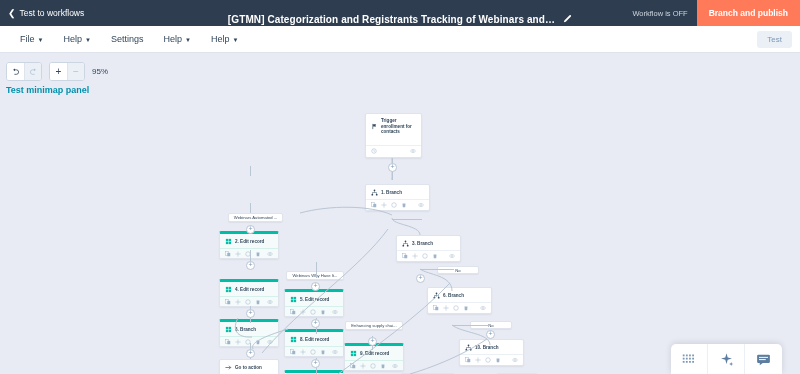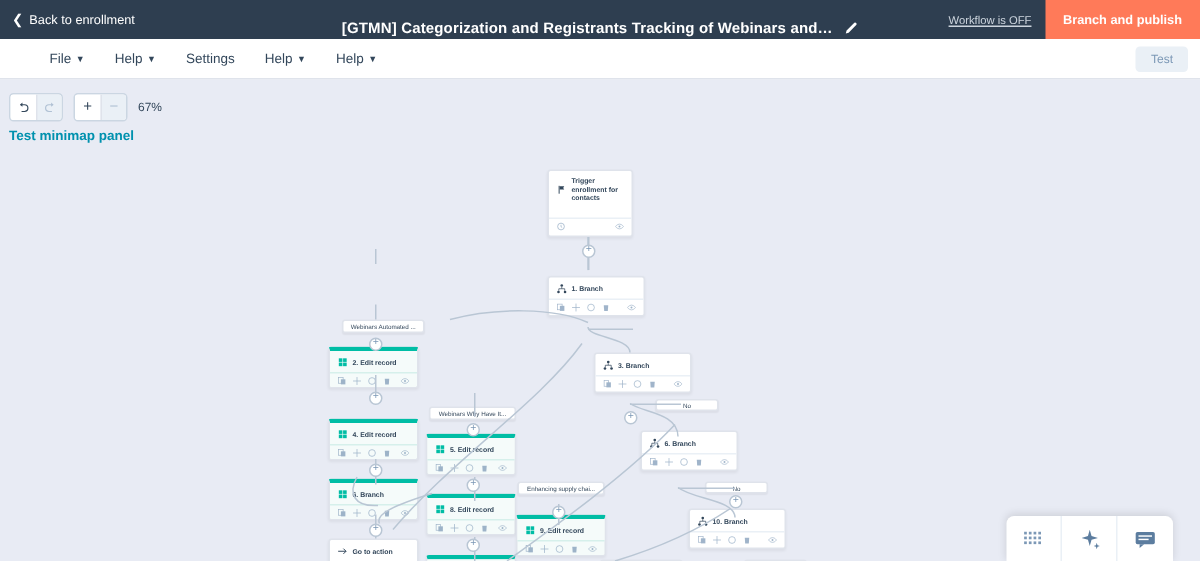--- a/index.html
+++ b/index.html
@@ -27,32 +27,32 @@
     position: absolute; left: 0; right: 0; top: 0; height: 38px;
     display: flex; align-items: center; justify-content: center; gap: 7px;
     pointer-events: none;
   }
   .wf-title { font-size: 10px; font-weight: bold; color: #fff; letter-spacing: .1px; }
   .pencil-icon { pointer-events: auto; cursor: pointer; display: flex; }
   .topbar-right {
     margin-left: auto; display: flex; align-items: center; gap: 9px;
     height: 26px; padding-right: 0;
   }
-  .wf-status { font-size: 7.5px; color: #cdd5de; white-space: nowrap; text-decoration: underline; }
+  .wf-status { font-size: 7.5px; color: #cdd5de; white-space: nowrap; }
   .publish-btn {
     background: #ff7a59; color: #fff; border: none;
     font-size: 8.5px; font-weight: bold; height: 26px;
     padding: 0 12px; cursor: pointer; white-space: nowrap;
     font-family: "Liberation Sans", sans-serif;
   }
 
   
   .menubar {
     height: 27px; background: #fff; display: flex; align-items: center;
-    border-bottom: 1px solid #dfe3eb; padding-left: 24px; gap: 2px;
+    border-bottom: 1px solid #dfe3eb; padding-left: 11px; gap: 2px;
     position: relative;
   }
   .menu-item {
     font-size: 9px; color: #33475b; padding: 4px 9px; cursor: pointer;
     display: flex; align-items: center; gap: 3px; white-space: nowrap;
   }
   .caret { font-size: 6px; line-height: 1; position: relative; top: 1px; }
   .menubar-right { margin-left: auto; display: flex; align-items: center; gap: 6px; padding-right: 8px; }
   .ghost-btn {
     font-size: 8px; color: #7c98b6; background: #eaf0f6; border: none;
@@ -145,21 +145,21 @@
   .ft-btn:last-child { border-right: none; }
 </style>
 </head>
 <body>
 
 <div class="app">
 
   <div class="topbar">
     <div class="back-link">
       <span class="chev-left">❮</span>
-      <span>Back to enrollment</span>
+      <span>Test to workflows</span>
     </div>
 
     <div class="wf-title-wrap">
       <span class="wf-title">[GTMN] Categorization and Registrants Tracking of Webinars and…</span>
       <span class="pencil-icon">
         <svg width="10" height="10" viewBox="0 0 16 16">
             <path d="M12.1 1.9a1.6 1.6 0 0 1 2.2 2.2L6 12.4l-3 .8.8-3 8.3-8.3z" fill="#ffffff"></path>
           </svg>
       </span>
     </div>
@@ -212,21 +212,21 @@
           <svg width="9" height="9" viewBox="0 0 16 16">
               <path d="M11 5H6.5a4 4 0 0 0 0 8H10" stroke="#b0c1d4" stroke-width="1.4" fill="none"></path>
               <path d="M9 2.5 12 5 9 7.5z" fill="#b0c1d4"></path>
             </svg>
         </button>
       </div>
       <div class="zgroup">
         <button class="zbtn">+</button>
         <button class="zbtn disabled">−</button>
       </div>
-      <span class="zoom-level">67%</span>
+      <span class="zoom-level">95%</span>
     </div>
 
     <div class="minimap-link">Test minimap panel</div>
 
     <svg class="curves" viewBox="0 0 800 321">
       <path d="M392,105 C392,130 392,128 392,125" stroke="#b9c6d4" stroke-width="1" fill="none"></path>
       <path d="M392,165 C392,172 420,172 420,182" stroke="#b9c6d4" stroke-width="1" fill="none"></path>
       <path d="M300,160 C330,152 370,152 392,162" stroke="#b9c6d4" stroke-width="1" fill="none"></path>
       <path d="M388,176 C360,215 300,255 262,300" stroke="#b9c6d4" stroke-width="1" fill="none"></path>
       <path d="M420,216 C428,222 452,222 452,238" stroke="#b9c6d4" stroke-width="1" fill="none"></path>

